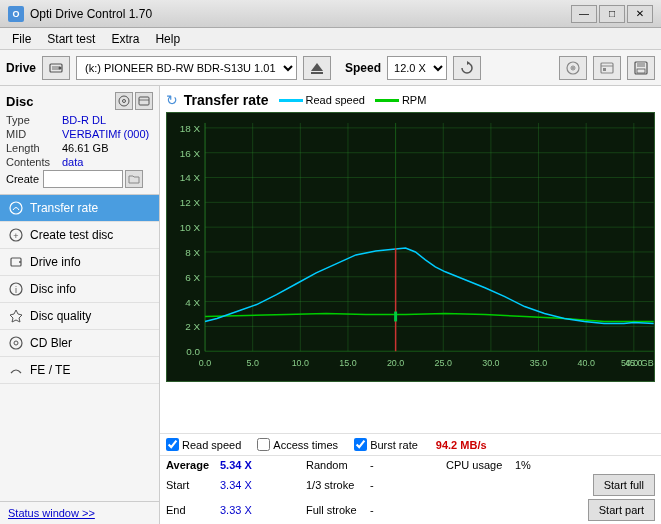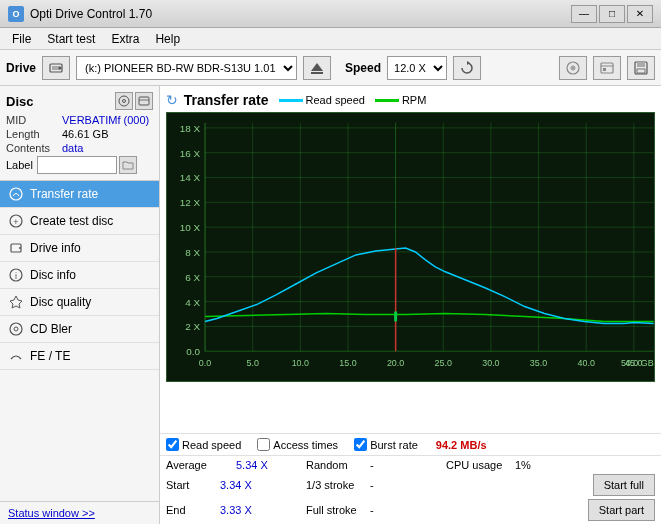--- a/index.html
+++ b/index.html
@@ -171,33 +171,37 @@
           </div>
           <div class="disc-icon-btn">
             <svg width="12" height="12" viewBox="0 0 12 12">
                 <rect x="1" y="2" width="10" height="8" rx="1" fill="none" stroke="#555" stroke-width="1"></rect>
                 <line x1="1" y1="5" x2="11" y2="5" stroke="#555" stroke-width="0.8"></line>
               </svg>
           </div>
         </div>
       </div>
       <div class="disc-info-row">
+        <span class="disc-info-label">Type</span>
+        <span class="disc-info-value">BD-R DL</span>
+      </div>
+      <div class="disc-info-row">
         <span class="disc-info-label">MID</span>
         <span class="disc-info-value">VERBATIMf (000)</span>
       </div>
       <div class="disc-info-row">
         <span class="disc-info-label">Length</span>
         <span class="disc-info-value black">46.61 GB</span>
       </div>
       <div class="disc-info-row">
         <span class="disc-info-label">Contents</span>
         <span class="disc-info-value">data</span>
       </div>
       <div class="label-row">
-        <span>Label</span>
+        <span>Create</span>
         <input class="label-input" type="text" value="" style="">
         <div class="label-folder-btn">
           <svg width="12" height="12" viewBox="0 0 12 12">
               <path d="M1 3 L1 10 L11 10 L11 4 L6 4 L5 3 Z" fill="none" stroke="#888" stroke-width="1"></path>
             </svg>
         </div>
       </div>
     </div>
 
     <div class="nav-menu">
@@ -358,21 +362,21 @@
       <label class="cb-item">
         <input type="checkbox" checked="" style="">
         <span>Burst rate</span>
       </label>
       <span class="burst-rate-val">94.2 MB/s</span>
     </div>
 
     <div style="padding: 3px 6px; border-top: 1px solid #e0e0e0;">
 
       <div style="display: flex; align-items: center; gap: 0; font-size: 11px; margin-bottom: 3px;">
-        <div style="display:flex; align-items:flex-end; gap:20px; min-width:140px;">
+        <div style="display:flex; align-items:flex-end; gap:4px; min-width:140px;font-weight:bold;">
           <span style="min-width:50px;">Average</span>
           <span style="color:#0000cc; min-width:40px;">5.34 X</span>
         </div>
         <div style="display:flex; align-items:center; gap:4px; min-width:140px;">
           <span style="min-width:60px;">Random</span>
           <span style="color:#000; min-width:30px;">-</span>
         </div>
         <div style="display:flex; align-items:center; gap:4px; flex:1;">
           <span style="min-width:65px;">CPU usage</span>
           <span style="color:#000;">1%</span>

